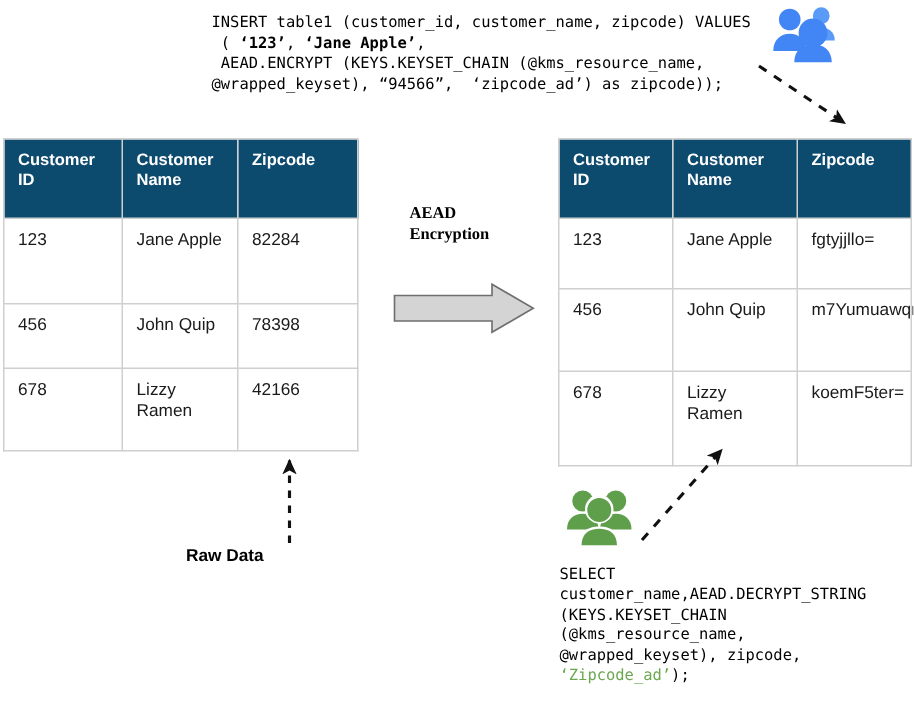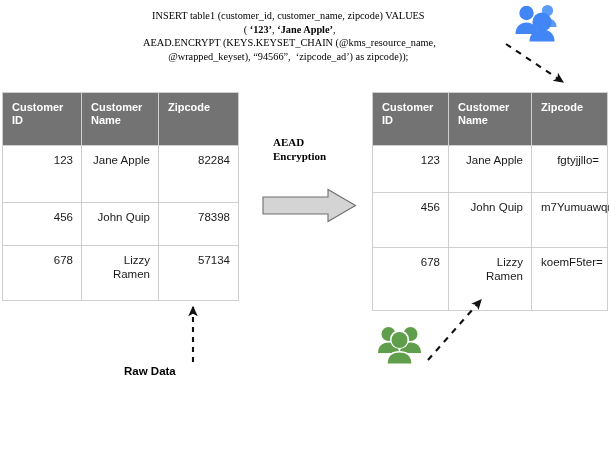--- a/index.html
+++ b/index.html
@@ -21,55 +21,54 @@
     position: absolute;
     font-family: "DejaVu Sans Mono", monospace;
     font-size: 10.3px;
     line-height: 13.6px;
     color: #000000;
     white-space: pre;
   }
   #insert-statement {
     left: 141px;
     top: 9px;
-    text-align: center;
-    font-family: Liberation Serif, serif;
+    text-align: left;
   }
   #insert-statement .lit { font-weight: bold; }
 
   #select-statement {
     left: 373px;
     top: 377px;
     line-height: 13.4px;
   }
   #select-statement .green { color: #6aa84f; }
 
   
   .tbl {
     position: absolute;
     border-collapse: collapse;
     table-layout: fixed;
     background: #ffffff;
   }
   .tbl th {
-    background: #737373;
+    background: #0c4a6e;
     color: #ffffff;
     font-size: 11px;
     font-weight: bold;
     text-align: left;
     vertical-align: top;
     padding: 8px 8px 8px 9px;
     border: 1px solid #cfcfcf;
     line-height: 13px;
   }
   .tbl td {
     color: #1a1a1a;
     font-size: 11.5px;
     font-weight: normal;
-    text-align: right;
+    text-align: left;
     vertical-align: top;
     padding: 8px 8px 8px 9px;
     border: 1px solid #cfcfcf;
     line-height: 13.5px;
     background: #ffffff;
   }
 
   #table-raw { left: 2px; top: 92px; width: 236px; }
   #table-raw col.c1 { width: 79px; }
   #table-raw col.c2 { width: 77px; }
@@ -180,21 +179,21 @@
         <td>82284</td>
       </tr>
       <tr class="r2">
         <td>456</td>
         <td>John Quip</td>
         <td>78398</td>
       </tr>
       <tr class="r3">
         <td>678</td>
         <td>Lizzy Ramen</td>
-        <td>57134</td>
+        <td>42166</td>
       </tr>
     </tbody>
   </table>
 
   <table class="tbl" id="table-encrypted">
     <colgroup>
         <col class="c1">
         <col class="c2">
         <col class="c3">
       </colgroup>
@@ -227,20 +226,26 @@
   <div id="aead-label">
     <div>AEAD</div>
     <div>Encryption</div>
   </div>
   <svg id="aead-arrow" viewBox="0 0 95 35">
     <path d="M1 9 L66 9 L66 1.5 L93.5 17.5 L66 33.5 L66 26 L1 26 Z" fill="#d4d4d4" stroke="#6f6f6f" stroke-width="1.1" stroke-linejoin="miter"></path>
   </svg>
 
   <div id="raw-data-label">Raw Data</div>
 
+  <div class="code" id="select-statement"><span>SELECT</span>
+<span>customer_name,AEAD.DECRYPT_STRING</span>
+<span>(KEYS.KEYSET_CHAIN</span>
+<span>(@kms_resource_name,</span>
+<span>@wrapped_keyset), zipcode,</span>
+<span class="green">‘Zipcode_ad’</span><span>);</span></div>
 
   <svg class="arrow-layer">
     <defs>
       <marker id="head-dark" viewBox="0 0 10 10" refX="8.5" refY="5" markerWidth="5.2" markerHeight="5.2" orient="auto-start-reverse">
         <path d="M 0 0.6 L 9.6 5 L 0 9.4 L 2.4 5 Z" fill="#111111"></path>
       </marker>
     </defs>
 
     <line x1="193" y1="362" x2="193" y2="307" stroke="#111111" stroke-width="2.1" stroke-dasharray="5,5" marker-end="url(#head-dark)"></line>
 

